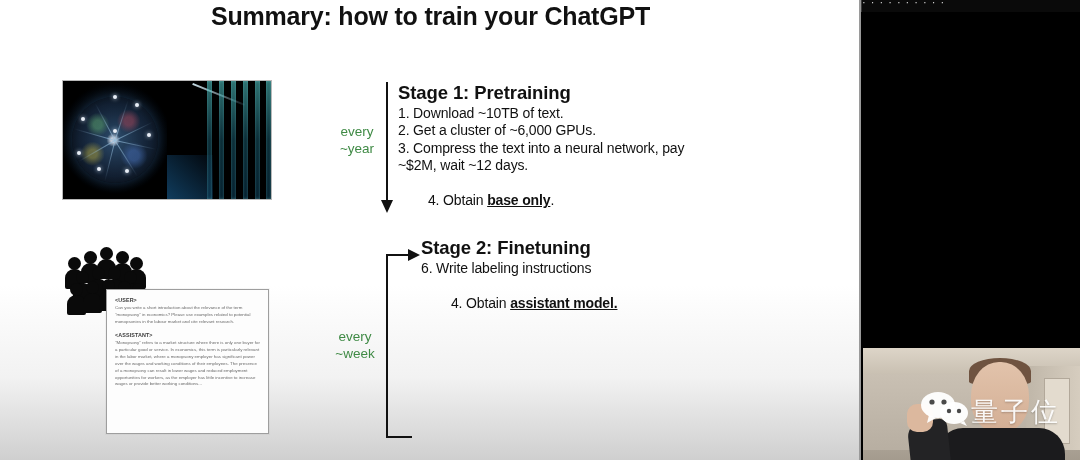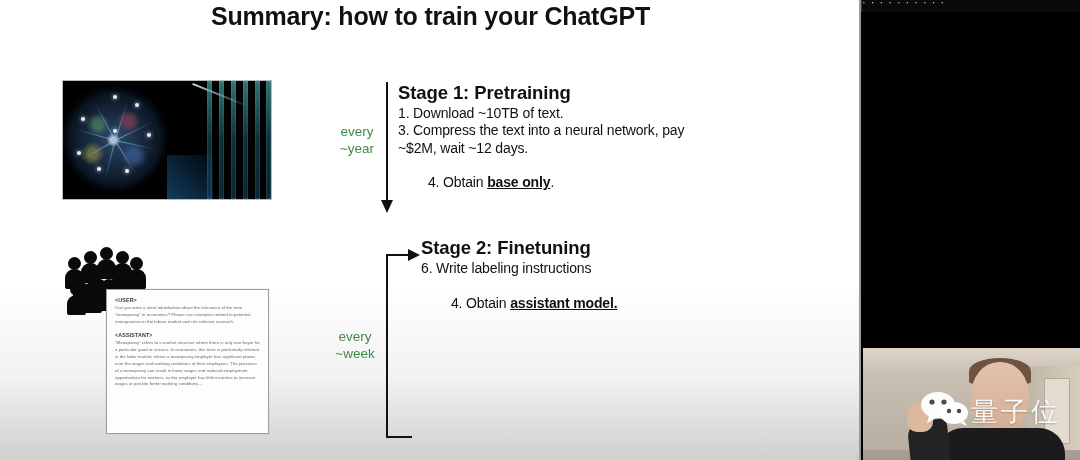--- a/index.html
+++ b/index.html
@@ -359,20 +359,21 @@
     <div class="bracket-head"></div>
 
     <div class="every-label every-year" style="white-space:pre-line">every
 ~year</div>
     <div class="every-label every-week" style="white-space:pre-line">every
 ~week</div>
 
     <div class="stage stage1">
       <div class="stage-h">Stage 1: Pretraining</div>
       <div class="stage-li">1. Download ~10TB of text.</div>
+      <div class="stage-li">2. Get a cluster of ~6,000 GPUs.</div>
       <div class="stage-li">3. Compress the text into a neural network, pay
 ~$2M, wait ~12 days.</div>
       <div class="stage-li">
         <span>4. Obtain </span><span class="u-bold">base only</span><span>.</span>
       </div>
     </div>
 
     <div class="stage stage2">
       <div class="stage-h">Stage 2: Finetuning</div>
       <div class="stage-li">6. Write labeling instructions</div>

